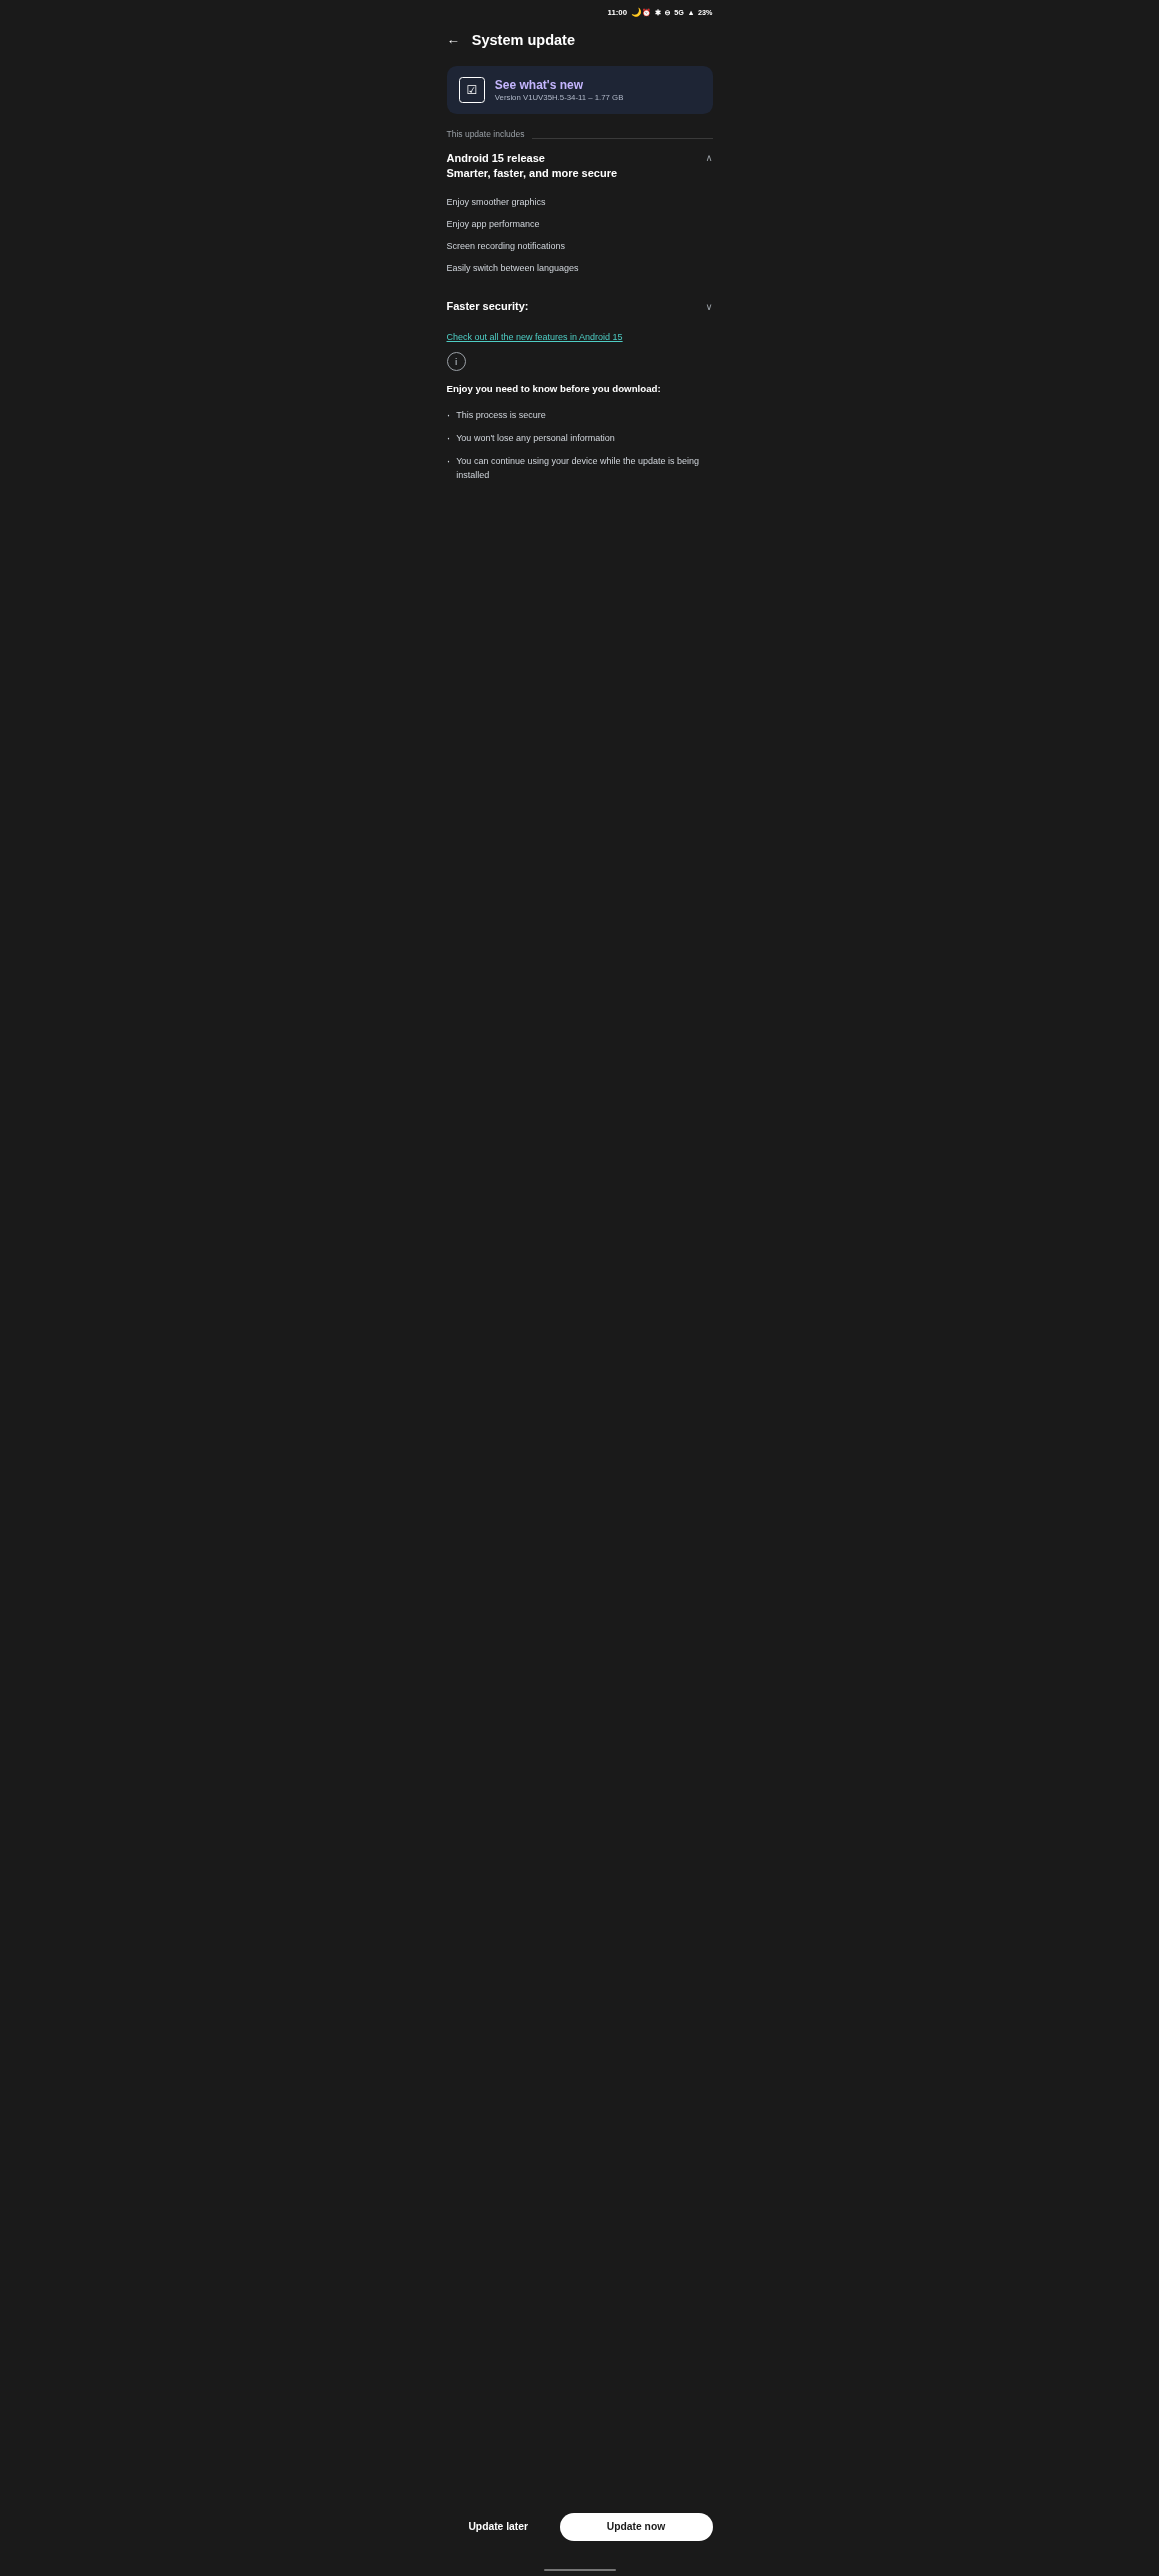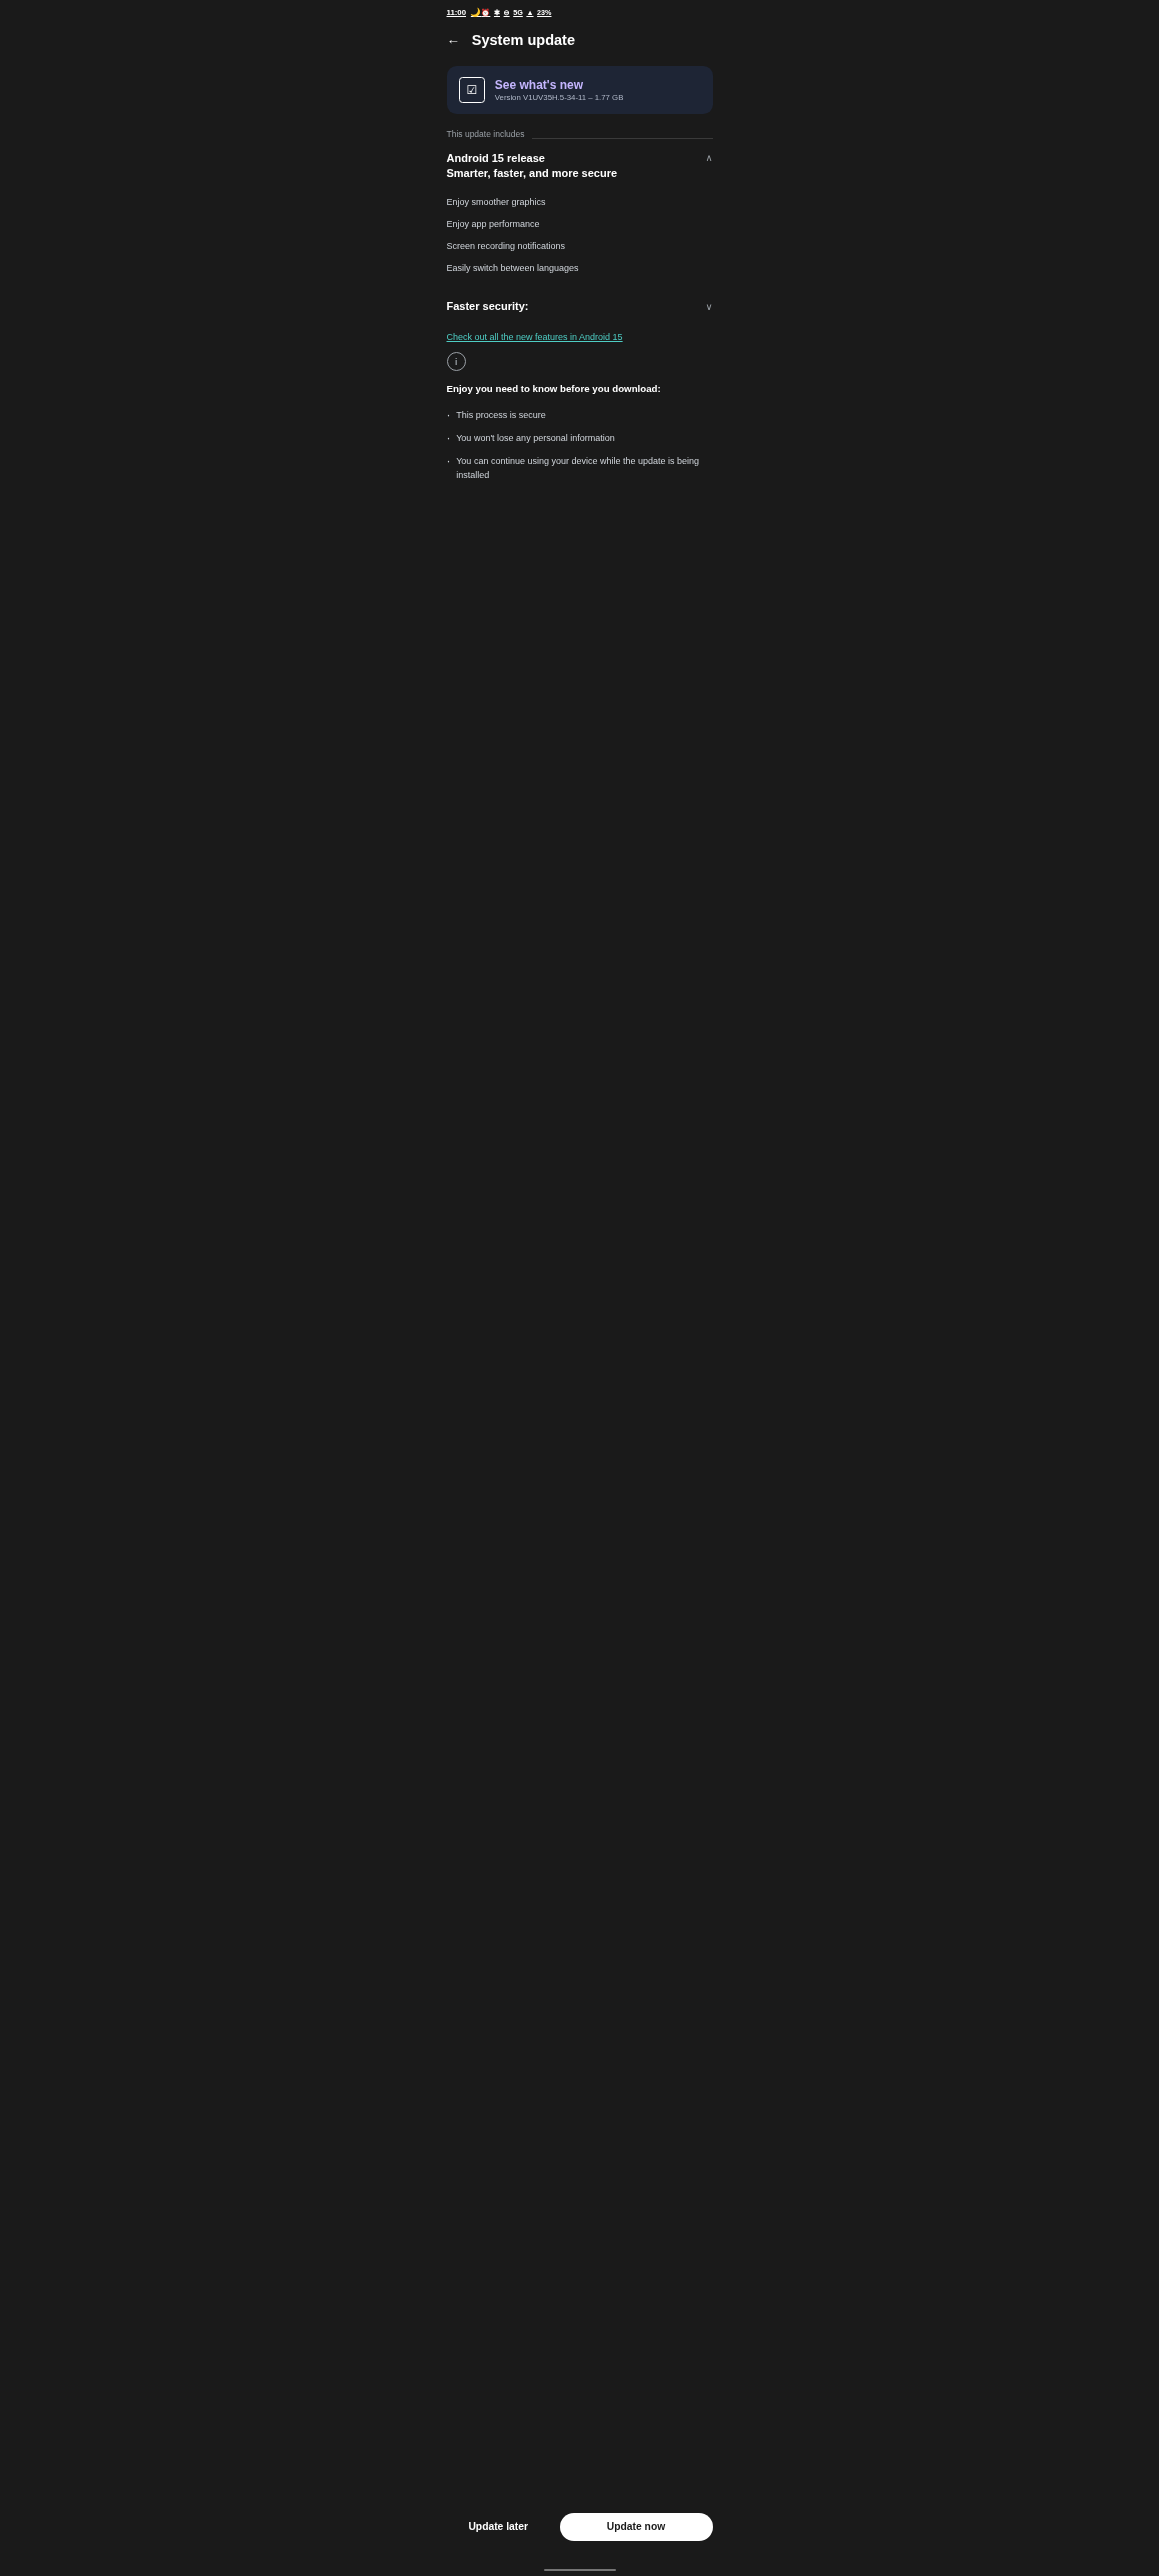--- a/index.html
+++ b/index.html
@@ -16,26 +16,25 @@
       width: 100%;
       max-width: 290px;
       margin: 0 auto;
       min-height: 100vh;
       position: relative;
     }
 
     
     .status-bar {
       display: flex;
-      justify-content: flex-start;
+      justify-content: flex-end;
       align-items: center;
       padding: 7.2px 12px 4.8px 12px;
       font-size: 7.8px;
       font-weight: 600;
-      text-decoration: underline;
     }
 
     .status-left {
       display: flex;
       align-items: center;
       gap: 4.8px;
     }
 
     .status-right {
       display: flex;

